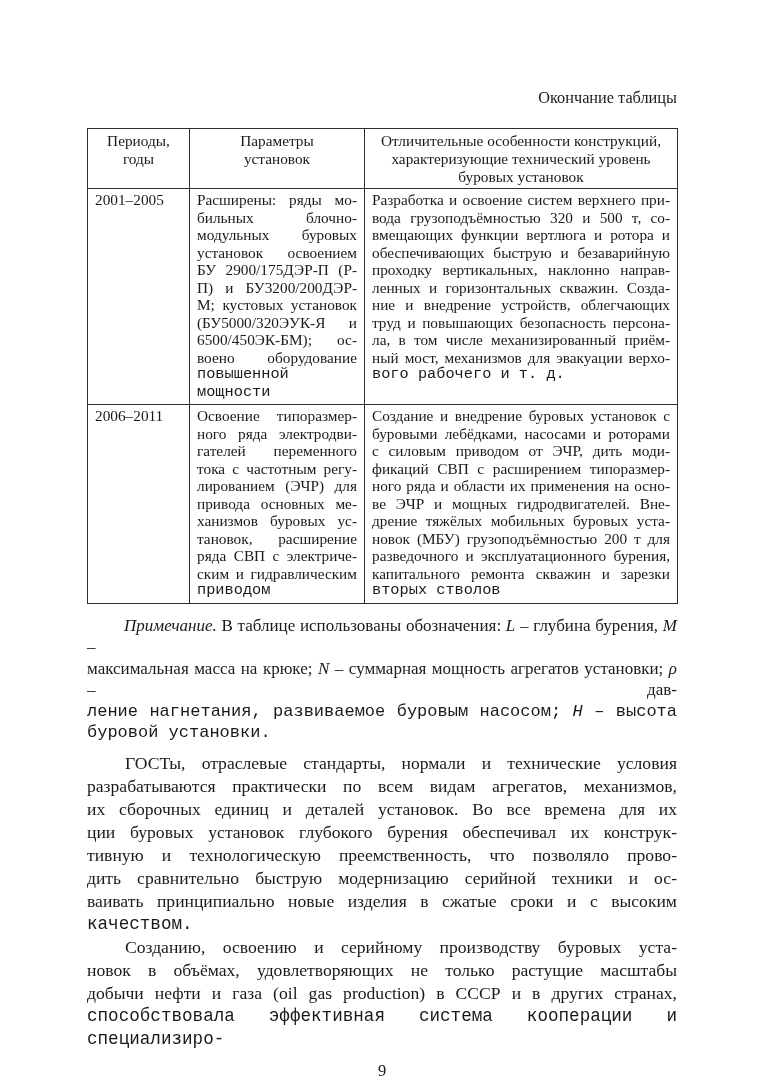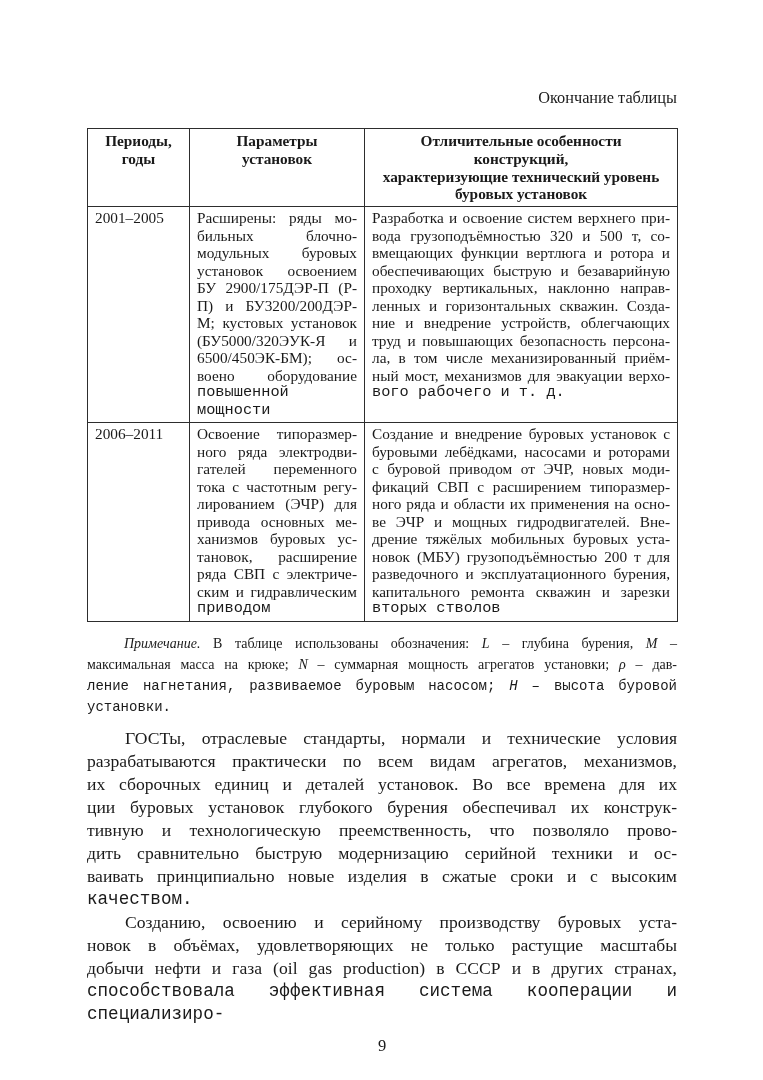--- a/index.html
+++ b/index.html
@@ -13,22 +13,22 @@
   table.data{border-collapse:collapse;table-layout:fixed;width:590px;margin-top:21px;}
   table.data th,table.data td{
     border:1.4px solid #2d2d2d;vertical-align:top;font-weight:normal;
     padding:2px 7px 3px 7px;font-size:15.3px;line-height:17.5px;overflow:hidden;
   }
   table.data th{line-height:17.8px;padding-top:3px;}
   td.period{padding-left:9px;font-size:15.6px;}
   
   .jus .line{text-align:justify;text-align-last:justify;}
   .jus .line.last{text-align-last:left;font-family:Liberation Mono, monospace;}
-  .ctr .line{text-align-last:center;font-weight:bold;}
-  .note{margin-top:11px;font-size:14px;line-height:21.5px;}
+  .ctr .line{text-align-last:center;}
+  .note{margin-top:11px;font-size:17px;line-height:21.5px;}
   .note .line:first-child{text-indent:37px;}
   .bodytext{margin-top:8px;font-size:17.6px;line-height:23px;}
   .para .line:first-child{text-indent:38px;}
   .pageno{margin-top:10px;text-align:center;font-size:16.5px;line-height:20px;}
   i{font-style:italic;}
 </style>
 </head>
 <body>
 
 <div class="sheet">
@@ -100,21 +100,21 @@
               <div class="line">привода основных ме-</div>
               <div class="line">ханизмов буровых ус-</div>
               <div class="line">тановок, расширение</div>
               <div class="line">ряда СВП с электриче-</div>
               <div class="line">ским и гидравлическим</div>
               <div class="line last">приводом</div>
             </td>
           <td class="jus">
               <div class="line">Создание и внедрение буровых установок с</div>
               <div class="line">буровыми лебёдками, насосами и роторами</div>
-              <div class="line">с буровой приводом от ЭЧР, новых моди-</div>
+              <div class="line">с силовым приводом от ЭЧР, дить моди-</div>
               <div class="line">фикаций СВП с расширением типоразмер-</div>
               <div class="line">ного ряда и области их применения на осно-</div>
               <div class="line">ве ЭЧР и мощных гидродвигателей. Вне-</div>
               <div class="line">дрение тяжёлых мобильных буровых уста-</div>
               <div class="line">новок (МБУ) грузоподъёмностью 200 т для</div>
               <div class="line">разведочного и эксплуатационного бурения,</div>
               <div class="line">капитального ремонта скважин и зарезки</div>
               <div class="line last">вторых стволов</div>
             </td>
         </tr>

